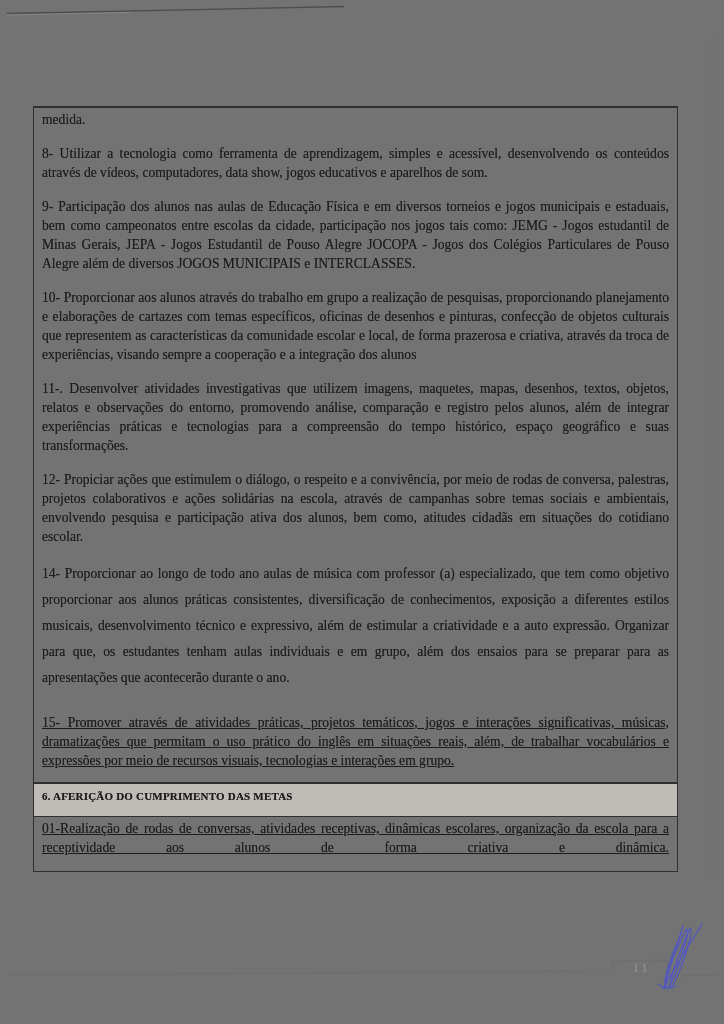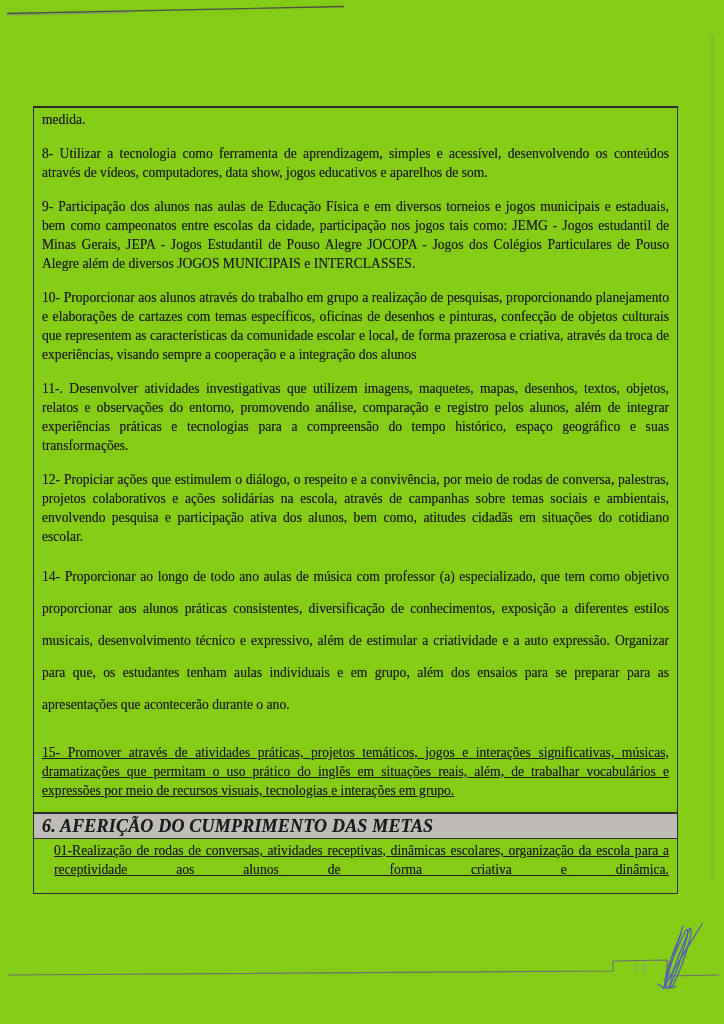--- a/index.html
+++ b/index.html
@@ -4,21 +4,21 @@
 <style>
   html, body {
     margin: 0;
     padding: 0;
     background: #e8e8e8;
   }
   .page {
     position: relative;
     width: 724px;
     height: 1024px;
-    background: #84cc16;
+    background: #737373;
     overflow: hidden;
     font-family: "Liberation Serif", "DejaVu Serif", serif;
     color: #1c1c1c;
   }
   .scan-line-top {
     position: absolute;
     left: 0; top: 0;
     pointer-events: none;
   }
   .edge-shadow {
@@ -44,38 +44,36 @@
   }
   .para {
     margin: 0 0 15px 0;
     font-size: 13.6px;
     line-height: 19px;
     text-align: justify;
     text-shadow: 0 0 0.4px rgba(20,20,20,0.55);
   }
   .para:last-child { margin-bottom: 0; text-decoration: underline; }
   .para.wide-spacing {
-    line-height: 32px;
+    line-height: 26px;
     margin-bottom: 22px;
   }
   .row-header {
     border-top: 2px solid #2f2f2f;
     border-bottom: 1.7px solid #2f2f2f;
     background: #bfbcb7;
     font-weight: bold;
-    font-size: 18px;
+    font-size: 11px;
     line-height: 20px;
-    padding: 2px 8px 2px 8px;
+    padding: 2px 8px 10px 8px;
     letter-spacing: 0.2px;
     text-shadow: 0 0 0.4px rgba(20,20,20,0.6);
-    font-style: italic;
   }
   .row-item {
     padding: 2px 8px 14px 8px;
-    margin-left: 12px;
   }
   .row-item .para {
     margin: 0;
     text-align: justify;
     text-align-last: justify;
   }
   .footer-svg {
     position: absolute;
     left: 0;
     top: 908px;

